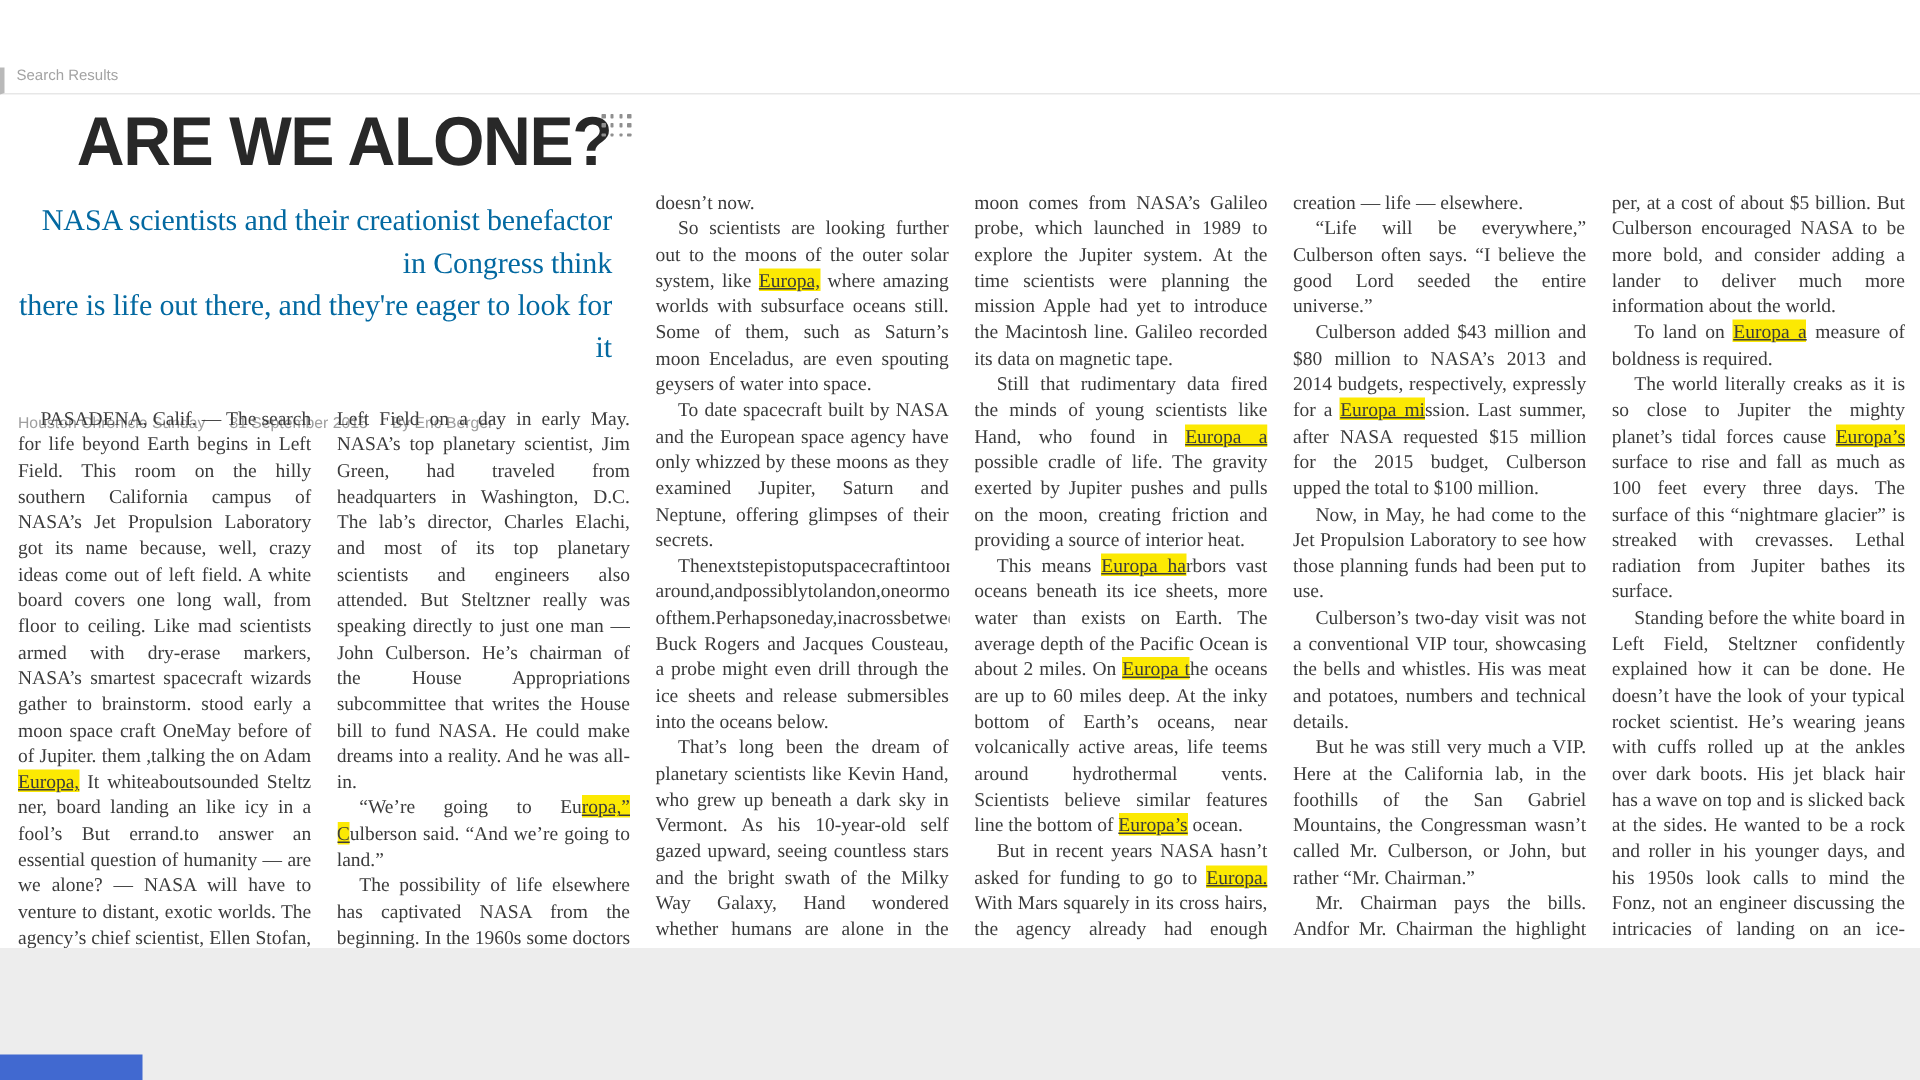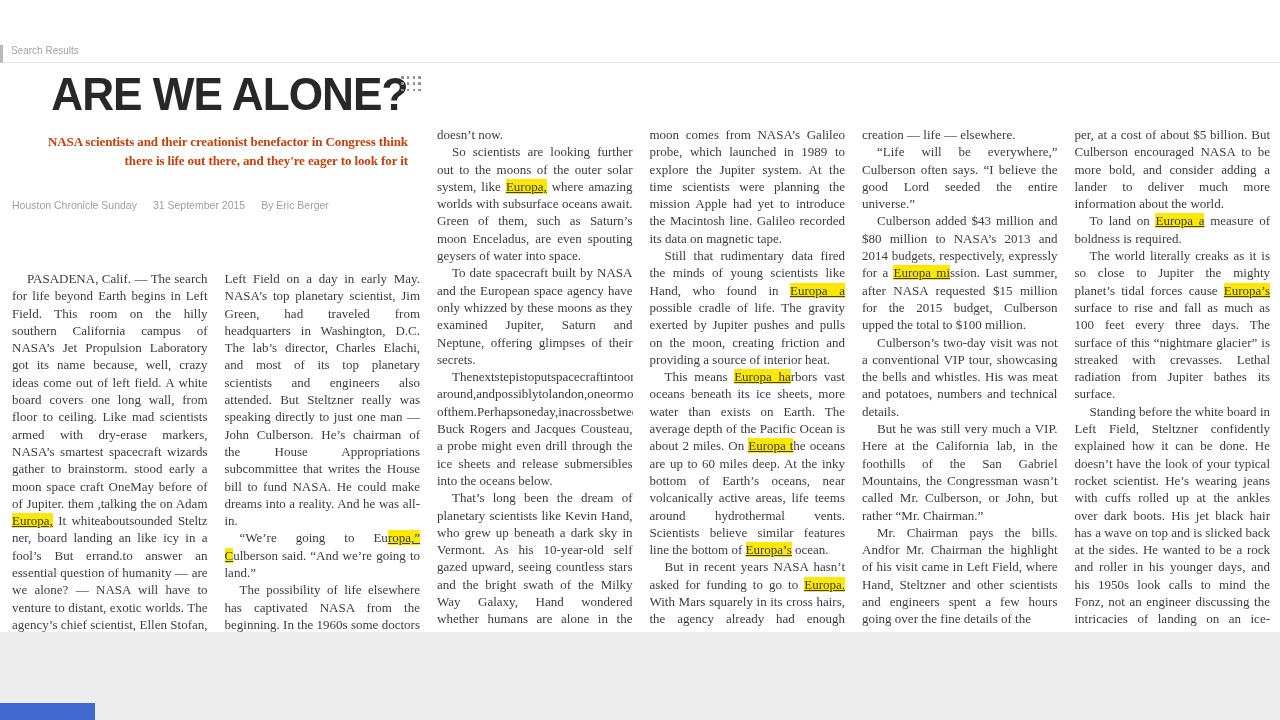--- a/index.html
+++ b/index.html
@@ -34,24 +34,24 @@
     font-size: 46px; line-height: 1.05;
     letter-spacing: -1px;
     color: #282828;
     transform: scaleX(0.96); transform-origin: left top;
     white-space: nowrap;
   }
   .subtitle {
     margin: 15px 0 0 0;
     width: 396px;
     font-family: "Liberation Serif", serif;
-    font-weight: bold;
-    font-size: 13px; line-height: 1.42;
+    font-weight: normal;
+    font-size: 20px; line-height: 1.42;
     letter-spacing: -0.1px;
-    color: #c2410c;
+    color: #0369a1;
     white-space: pre-line;
   }
   .byline {
     margin-top: 29px;
     font-size: 10.5px; color: #9e9e9e;
     display: flex; gap: 16px;
   }
 
   
   .drag-handle {
@@ -128,37 +128,38 @@
       <p class="para indent"><span>PASADENA, Calif. — The search for life beyond Earth begins in Left Field. This room on the hilly southern California campus of NASA’s Jet Propulsion Laboratory got its name because, well, crazy ideas come out of left field. A white board covers one long wall, from floor to ceiling. Like mad scientists armed with dry-erase markers, NASA’s smartest spacecraft wizards gather to brainstorm. stood early a moon space craft OneMay before of of Jupiter. them ,talking the on Adam </span><span class="hl">Europa,</span><span> It whiteaboutsounded Steltz ner, board landing an like icy in a fool’s But errand.to answer an essential question of humanity — are we alone? — NASA will have to venture to distant, exotic worlds. The agency’s chief scientist, Ellen Stofan, said in April that NASA is ready to do just that.</span></p>
       <p class="para indent"><span>“I think we’re going to have strongEarth within indicationsa decade,”of life she beyondsaid. Definitive evidence will come in 20 to 30 years. There were plenty of people in</span></p>
     </div>
     <div class="col col-offset">
       <p class="para"><span>Left Field on a day in early May. NASA’s top planetary scientist, Jim Green, had traveled from headquarters in Washington, D.C. The lab’s director, Charles Elachi, and most of its top planetary scientists and engineers also attended. But Steltzner really was speaking directly to just one man — John Culberson. He’s chairman of the House Appropriations subcommittee that writes the House bill to fund NASA. He could make dreams into a reality. And he was all-in.</span></p>
       <p class="para indent"><span>“We’re going to Eu</span><span class="hl">ropa,” C</span><span>ulberson said. “And we’re going to land.”</span></p>
       <p class="para indent"><span>The possibility of life elsewhere has captivated NASA from the beginning. In the 1960s some doctors thought microbes might live on the moon, and Apollo astronauts were held in quarantine upon returning to Earth. Eventually scientists declared the moon, and all the planets in the solar system except for Mars, to be lifeless. Even with Mars most scientists believe that, although life may once have existed, it probably</span></p>
     </div>
     <div class="col">
       <p class="para"><span>doesn’t now.</span></p>
-      <p class="para indent"><span>So scientists are looking further out to the moons of the outer solar system, like </span><span class="hl">Europa,</span><span> where amazing worlds with subsurface oceans await. Green of them, such as Saturn’s moon Enceladus, are even spouting geysers of water into space.</span></p>
+      <p class="para indent"><span>So scientists are looking further out to the moons of the outer solar system, like </span><span class="hl">Europa,</span><span> where amazing worlds with subsurface oceans still. Some of them, such as Saturn’s moon Enceladus, are even spouting geysers of water into space.</span></p>
       <p class="para indent"><span>To date spacecraft built by NASA and the European space agency have only whizzed by these moons as they examined Jupiter, Saturn and Neptune, offering glimpses of their secrets.</span></p>
       <p class="para indent"><span>Thenextstepistoputspacecraftintoorbit around,andpossiblytolandon,oneormore ofthem.Perhapsoneday,inacrossbetween Buck Rogers and Jacques Cousteau, a probe might even drill through the ice sheets and release submersibles into the oceans below.</span></p>
       <p class="para indent"><span>That’s long been the dream of planetary scientists like Kevin Hand, who grew up beneath a dark sky in Vermont. As his 10-year-old self gazed upward, seeing countless stars and the bright swath of the Milky Way Galaxy, Hand wondered whether humans are alone in the universe.</span></p>
       <p class="para indent"><span>As a senior scientist at the California lab, he still does.</span></p>
       <p class="para indent"><span>Now, finally, NASA has the know-how and technology to go, and </span></p>
     </div>
     <div class="col">
       <p class="para"><span>moon comes from NASA’s Galileo probe, which launched in 1989 to explore the Jupiter system. At the time scientists were planning the mission Apple had yet to introduce the Macintosh line. Galileo recorded its data on magnetic tape.</span></p>
       <p class="para indent"><span>Still that rudimentary data fired the minds of young scientists like Hand, who found in </span><span class="hl">Europa a</span><span> possible cradle of life. The gravity exerted by Jupiter pushes and pulls on the moon, creating friction and providing a source of interior heat.</span></p>
       <p class="para indent"><span>This means </span><span class="hl">Europa ha</span><span>rbors vast oceans beneath its ice sheets, more water than exists on Earth. The average depth of the Pacific Ocean is about 2 miles. On </span><span class="hl">Europa t</span><span>he oceans are up to 60 miles deep. At the inky bottom of Earth’s oceans, near volcanically active areas, life teems around hydrothermal vents. Scientists believe similar features line the bottom of </span><span class="hl">Europa’s</span><span> ocean.</span></p>
       <p class="para indent"><span>But in recent years NASA hasn’t asked for funding to go to </span><span class="hl">Europa.</span><span> With Mars squarely in its cross hairs, the agency already had enough planetary exploration programs on its plate, its administrators said. </span><span class="hl">Europa a</span><span>nd the other interesting moons would have to wait. Culberson’s planetary vision</span></p>
     </div>
     <div class="col">
       <p class="para"><span>creation — life — elsewhere.</span></p>
       <p class="para indent"><span>“Life will be everywhere,” Culberson often says. “I believe the good Lord seeded the entire universe.”</span></p>
       <p class="para indent"><span>Culberson added $43 million and $80 million to NASA’s 2013 and 2014 budgets, respectively, expressly for a </span><span class="hl">Europa mi</span><span>ssion. Last summer, after NASA requested $15 million for the 2015 budget, Culberson upped the total to $100 million.</span></p>
+      <p class="para indent"><span>Now, in May, he had come to the Jet Propulsion Laboratory to see how those planning funds had been put to use.</span></p>
       <p class="para indent"><span>Culberson’s two-day visit was not a conventional VIP tour, showcasing the bells and whistles. His was meat and potatoes, numbers and technical details.</span></p>
       <p class="para indent"><span>But he was still very much a VIP. Here at the California lab, in the foothills of the San Gabriel Mountains, the Congressman wasn’t called Mr. Culberson, or John, but rather “Mr. Chairman.”</span></p>
       <p class="para indent"><span>Mr. Chairman pays the bills. Andfor Mr. Chairman the highlight of his visit came in Left Field, where Hand, Steltzner and other scientists and engineers spent a few hours going over the fine details of the </span></p>
     </div>
     <div class="col">
       <p class="para"><span>per, at a cost of about $5 billion. But Culberson encouraged NASA to be more bold, and consider adding a lander to deliver much more information about the world.</span></p>
       <p class="para indent"><span>To land on </span><span class="hl">Europa a</span><span> measure of boldness is required.</span></p>
       <p class="para indent"><span>The world literally creaks as it is so close to Jupiter the mighty planet’s tidal forces cause </span><span class="hl">Europa’s</span><span> surface to rise and fall as much as 100 feet every three days. The surface of this “nightmare glacier” is streaked with crevasses. Lethal radiation from Jupiter bathes its surface.</span></p>
       <p class="para indent"><span>Standing before the white board in Left Field, Steltzner confidently explained how it can be done. He doesn’t have the look of your typical rocket scientist. He’s wearing jeans with cuffs rolled up at the ankles over dark boots. His jet black hair has a wave on top and is slicked back at the sides. He wanted to be a rock and roller in his younger days, and his 1950s look calls to mind the Fonz, not an engineer discussing the intricacies of landing on an ice-encrusted world 400 million miles away.</span></p>
       <p class="para indent"><span>Only his T-shirt offers an inkling of Steltzner’s day job. It reads, “Dare Mighty Things.” And that’s just what he’s done. Steltzner was the architect of the seven minutes of terror as lead designer of the daring lander that safely carried the Curiosity rover to the surface</span></p>

